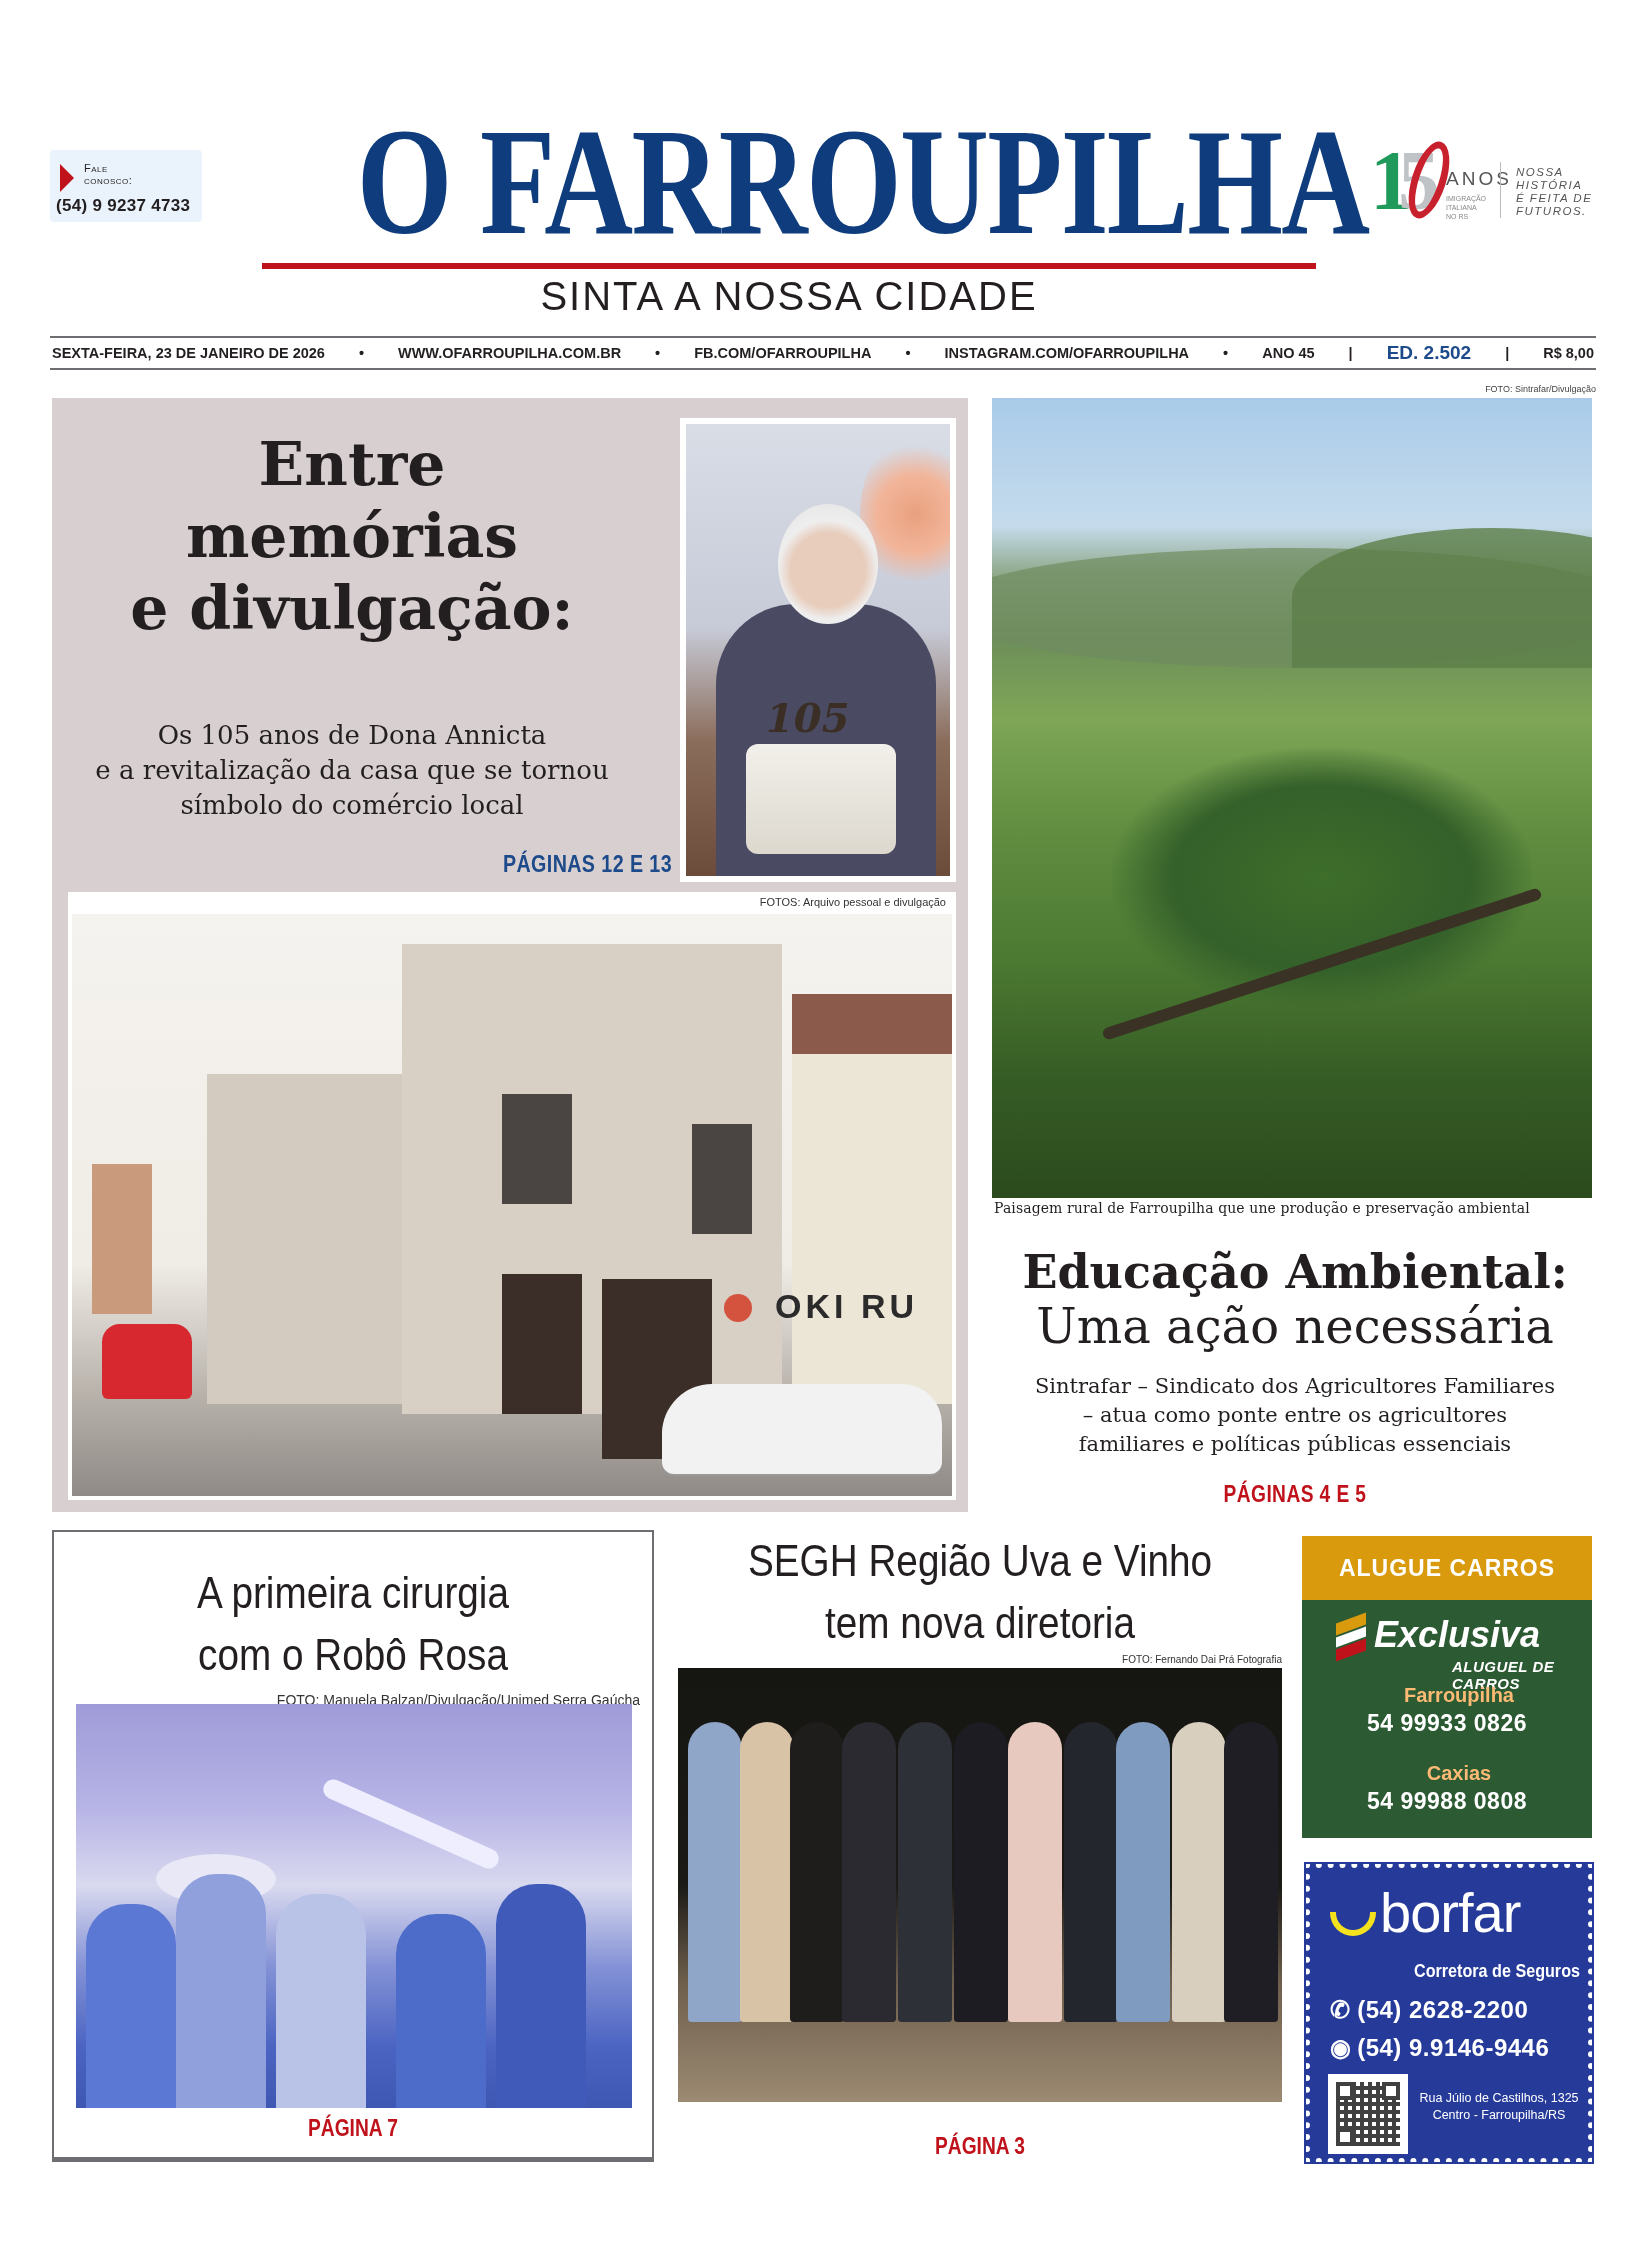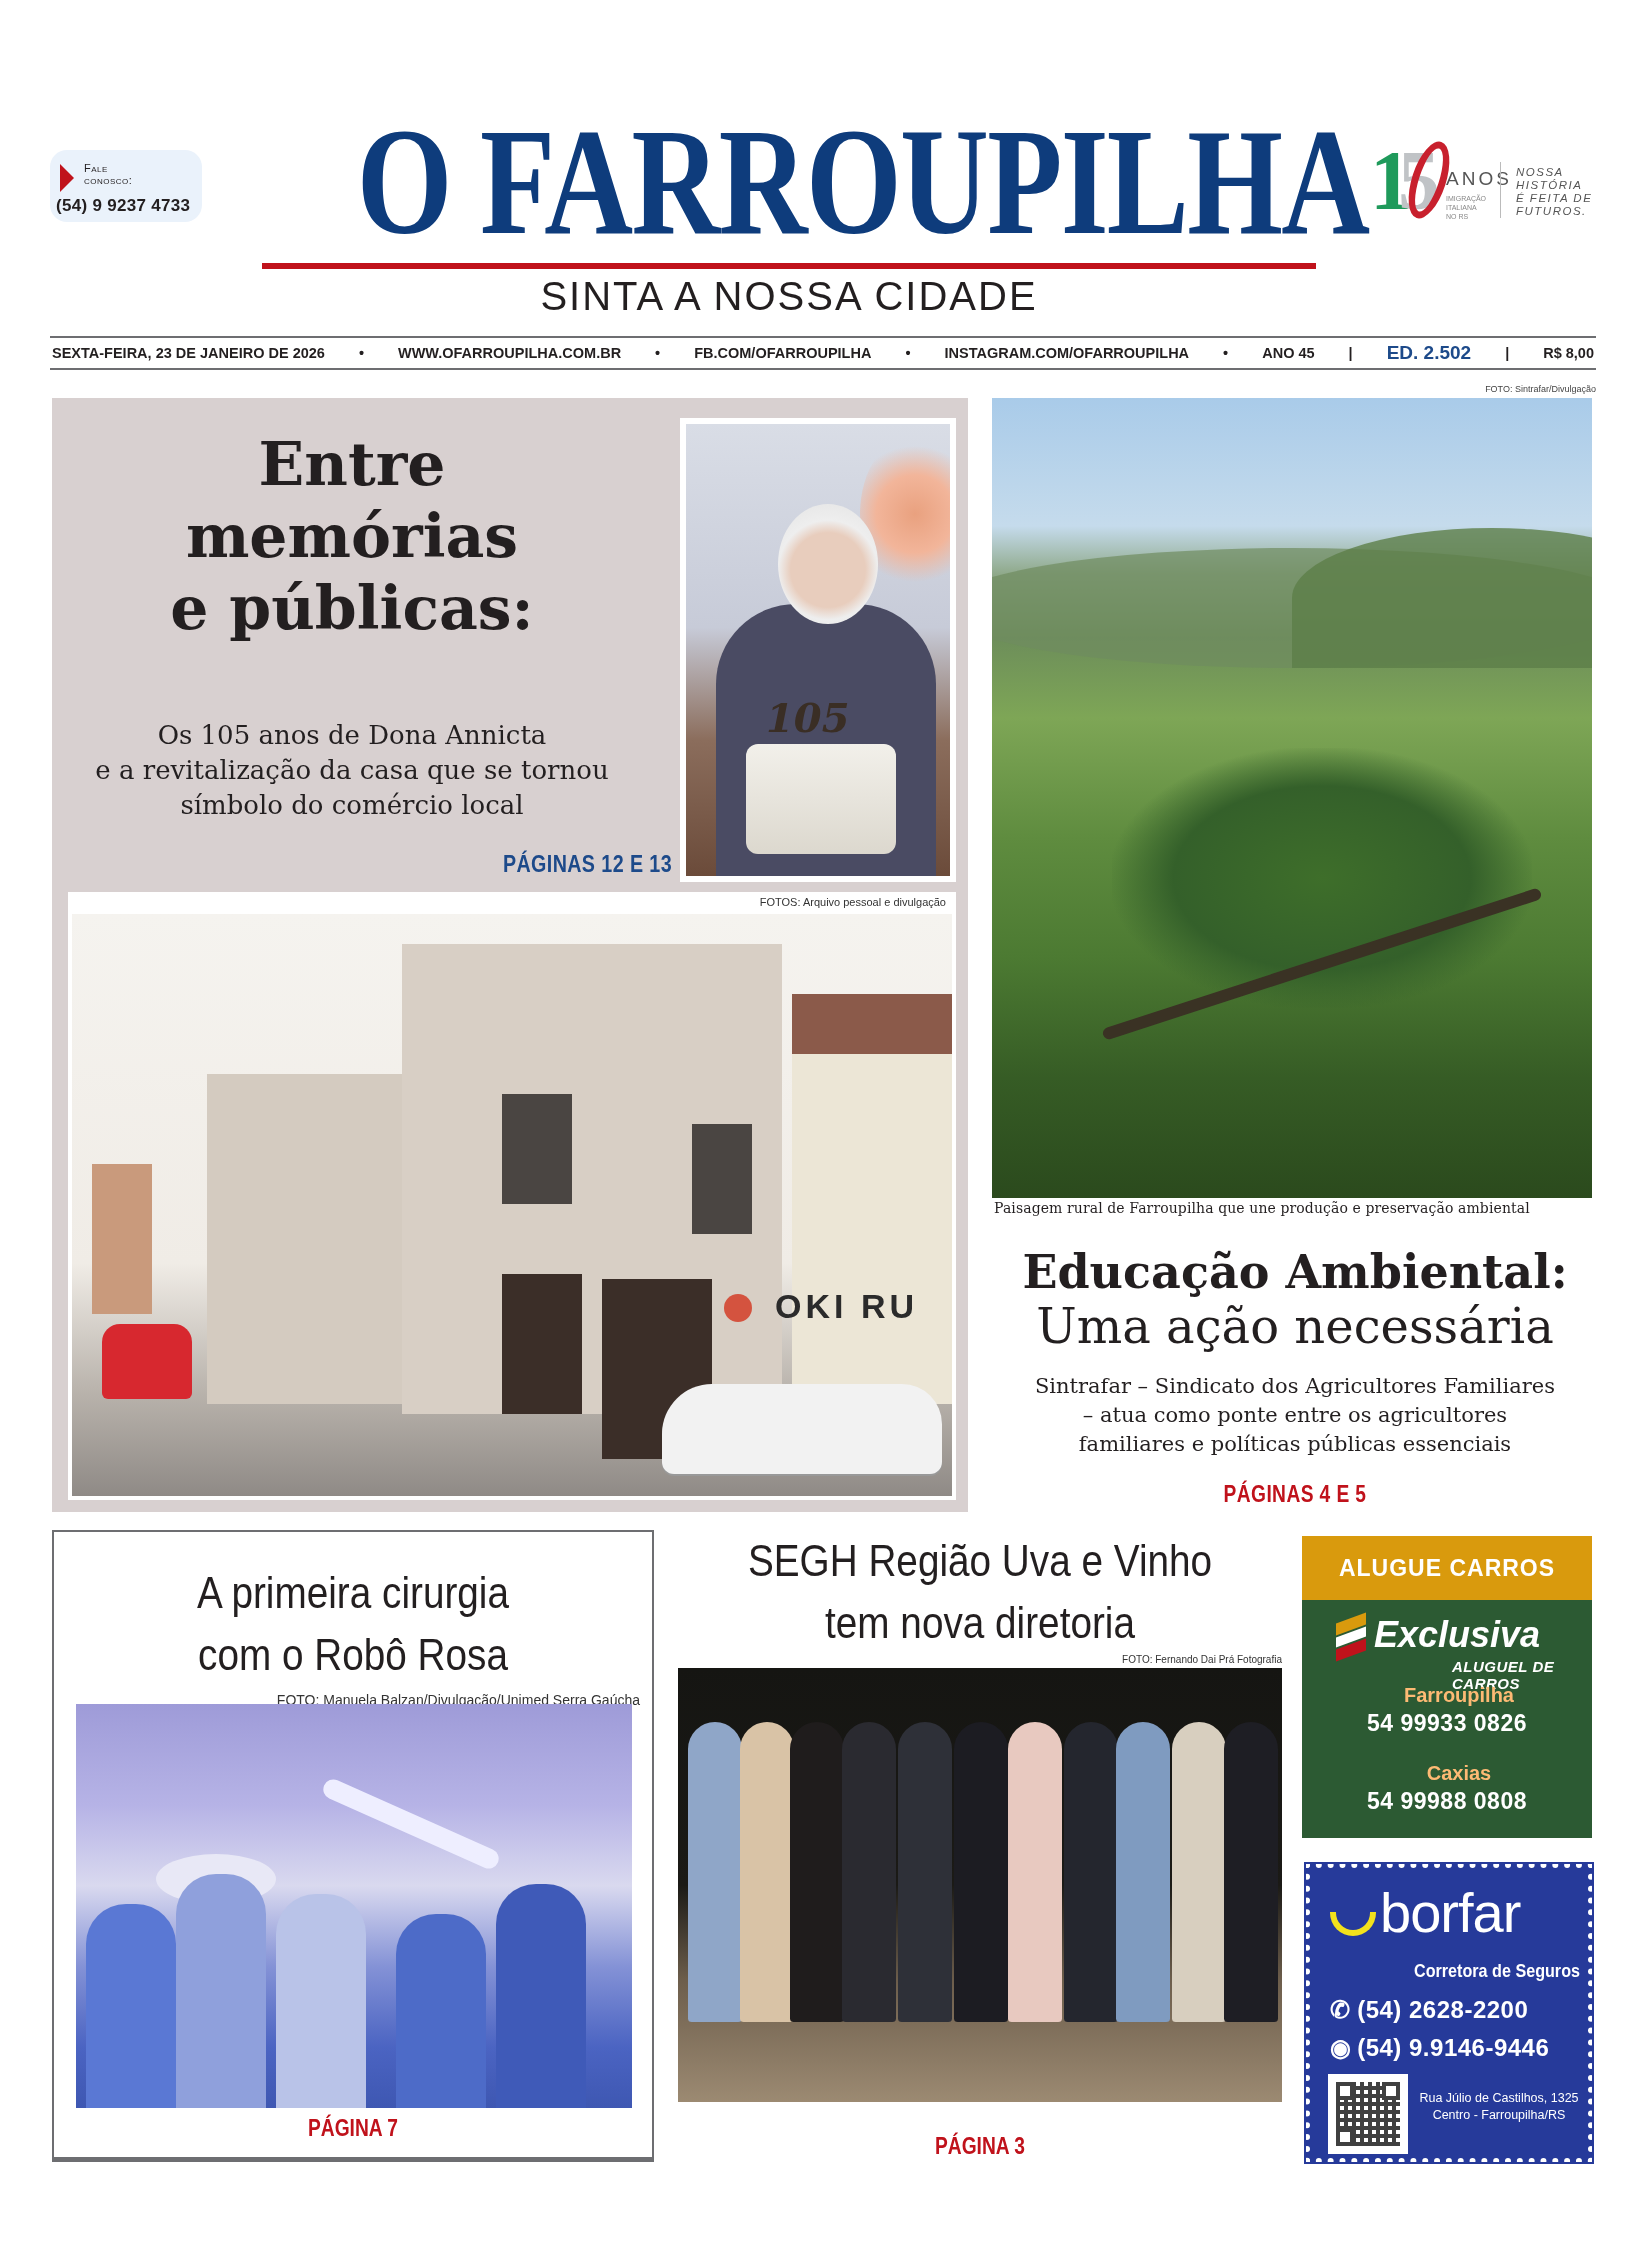--- a/index.html
+++ b/index.html
@@ -1,21 +1,21 @@
 <!DOCTYPE html>
 <html><head>
 <meta charset="utf-8">
 <style>
   * { box-sizing: border-box; margin: 0; padding: 0; }
   html, body { width: 1648px; height: 2244px; background: #ffffff; overflow: hidden; }
   body { position: relative; font-family: "Liberation Sans", sans-serif; color: #231f20; }
   .abs { position: absolute; }
 
   
-  .contact-box { left: 50px; top: 150px; width: 152px; height: 72px; background: #eaf2fb; border-radius: 17px; }
+  .contact-box { left: 50px; top: 150px; width: 152px; height: 72px; background: #eaf2fb; border-radius: 4px; }
   .contact-arrow { left: 10px; top: 14px; width: 0; height: 0; border-top: 14px solid transparent; border-bottom: 14px solid transparent; border-left: 14px solid #c0121b; }
   .contact-label { left: 34px; top: 12px; font-size: 11px; line-height: 12px; font-variant: small-caps; color: #231f20; letter-spacing: 0.5px; }
   .contact-phone { left: 6px; top: 46px; font-size: 17px; font-weight: bold; color: #231f20; letter-spacing: 0.3px; }
 
   .masthead { left: 262px; top: 96px; width: 1054px; height: 170px; text-align: center; }
   .masthead-title { font-family: "Liberation Serif", serif; font-weight: bold; font-size: 150px; line-height: 166px; color: #0e3c7c; letter-spacing: -2px; transform: scaleX(0.82) scaleY(1.02); transform-origin: center top; white-space: nowrap; display: block; }
   .masthead-rule { left: 262px; top: 263px; width: 1054px; height: 6px; background: #c0121b; }
   .slogan { left: 262px; top: 274px; width: 1054px; text-align: center; font-size: 40px; color: #231f20; letter-spacing: 2px; font-weight: normal; }
 
   .anniv { left: 1358px; top: 130px; width: 280px; height: 110px; }
@@ -167,21 +167,21 @@
   <span class="sep">|</span>
   <span class="ed">ED. 2.502</span>
   <span class="sep">|</span>
   <span>R$ 8,00</span>
 </div>
 
 <div class="abs lead-panel">
   <div class="abs lead-title">
     <div>Entre</div>
     <div>memórias</div>
-    <div>e públicas:</div>
+    <div>e divulgação:</div>
   </div>
   <div class="abs lead-sub">
     <div>Os 105 anos de Dona Annicta</div>
     <div>e a revitalização da casa que se tornou</div>
     <div>símbolo do comércio local</div>
   </div>
   <div class="abs lead-pages">PÁGINAS 12 E 13</div>
 
   <div class="abs lady-photo">
     <div class="lady-inner">

